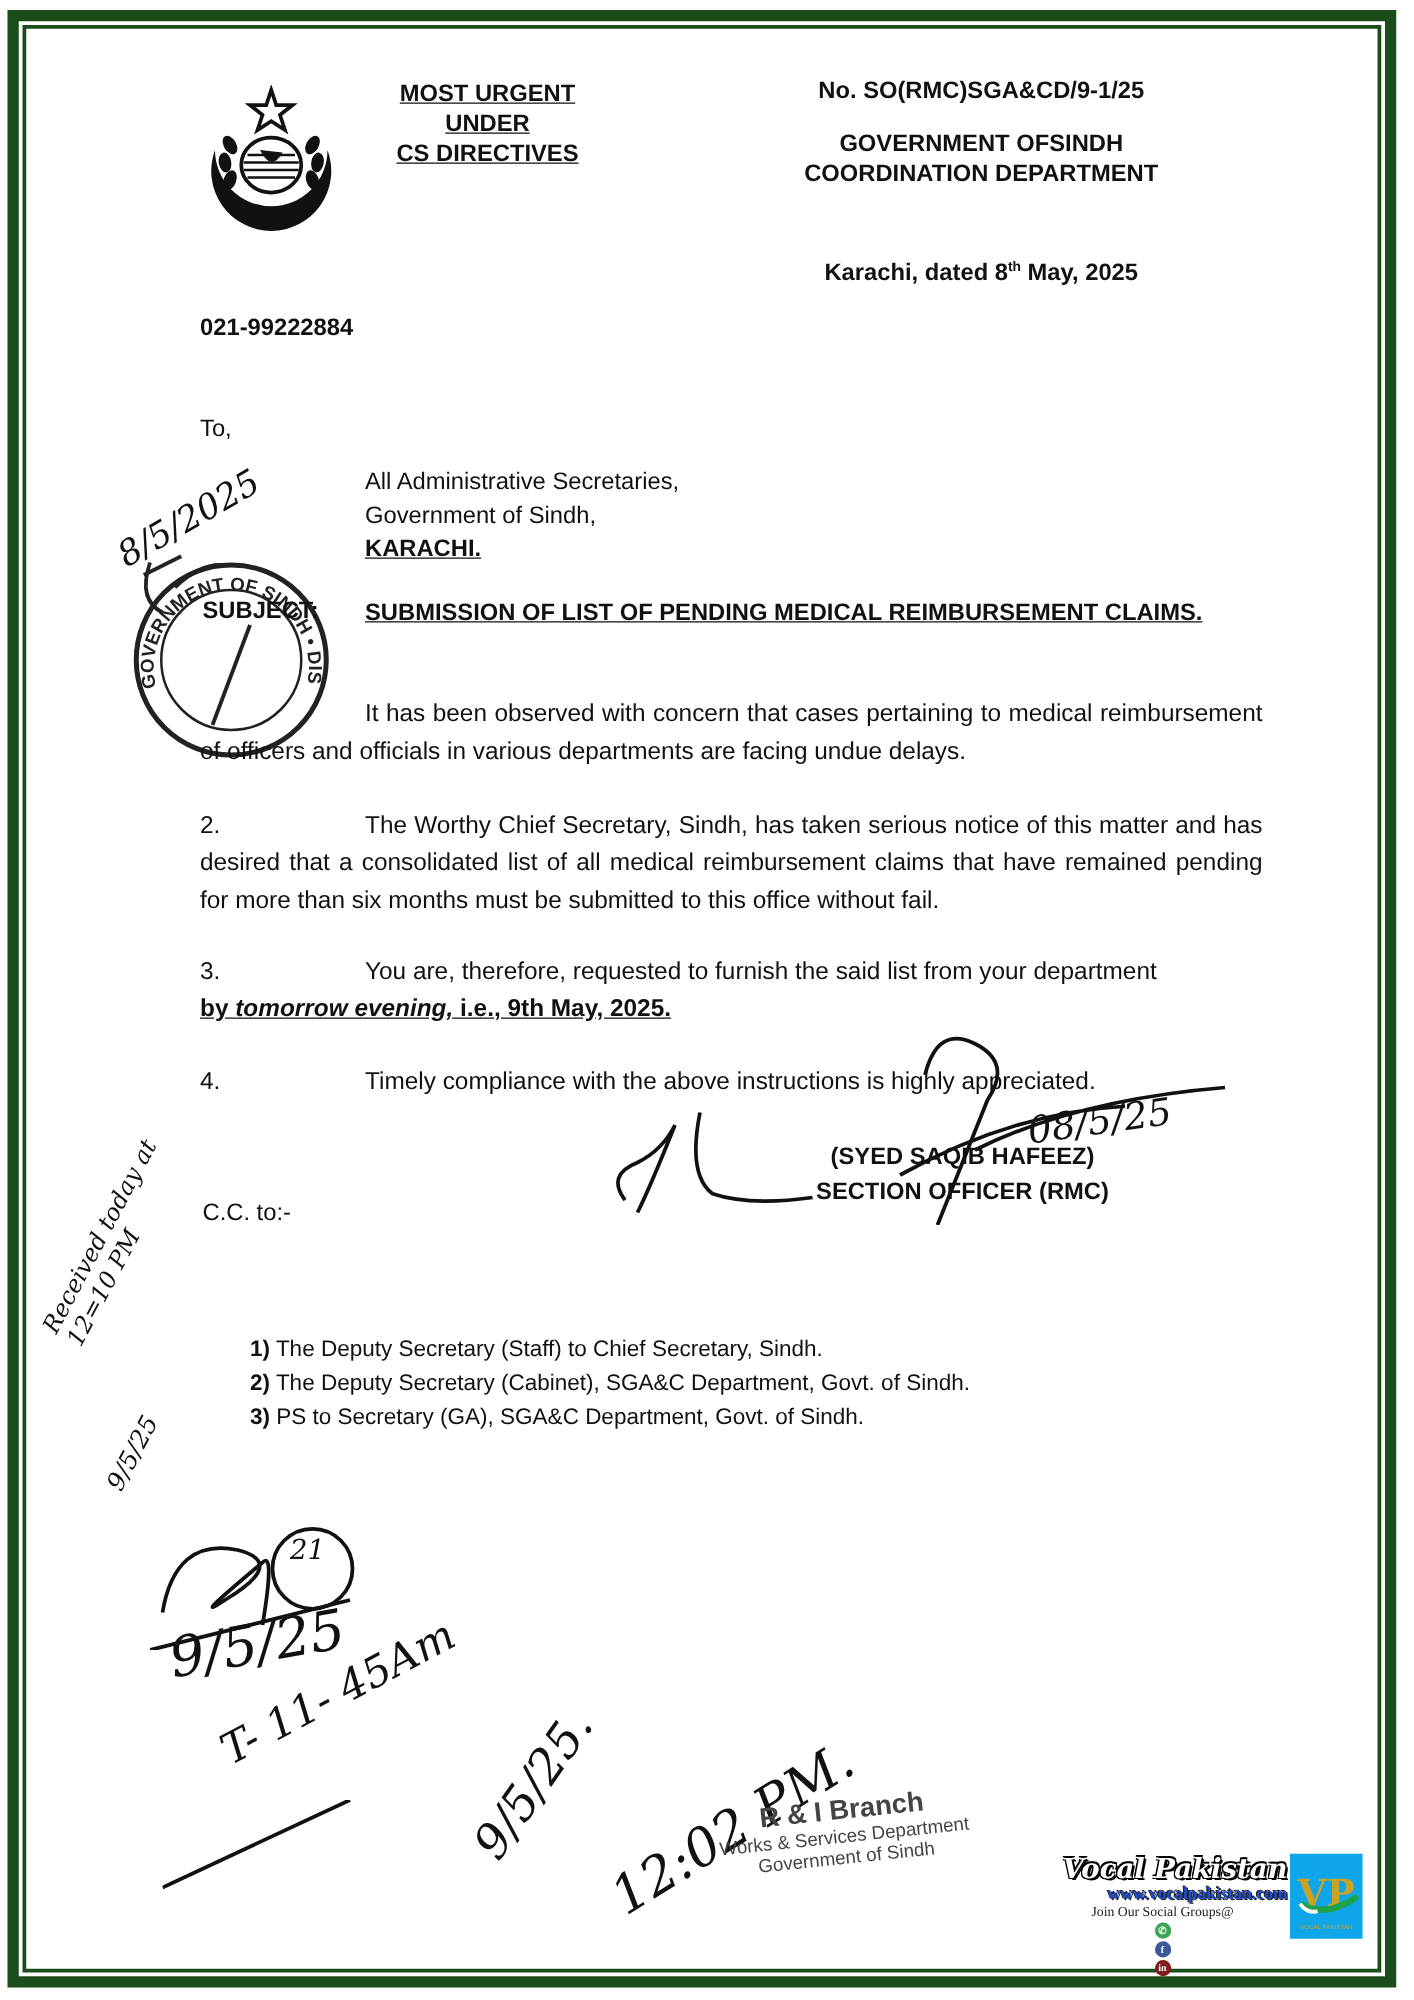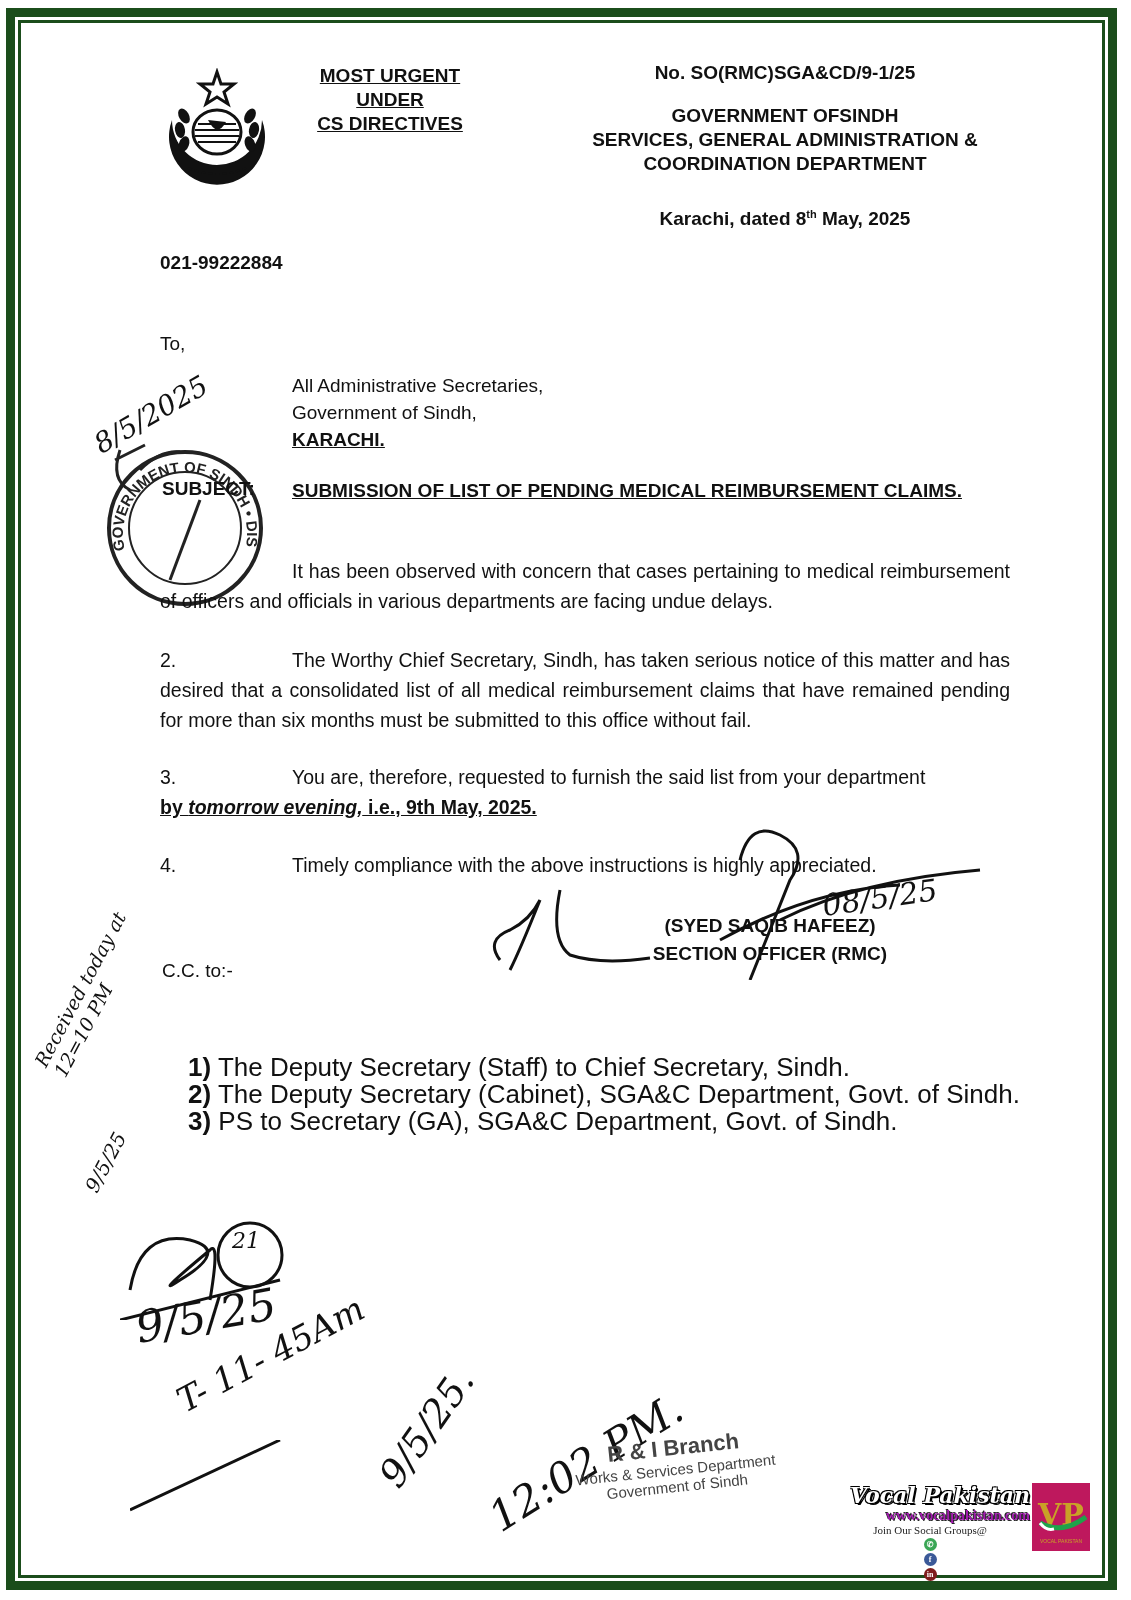--- a/index.html
+++ b/index.html
@@ -36,40 +36,40 @@
   .p2 { left: 160px; top: 645px; width: 850px; }
   .p3 { left: 160px; top: 762px; width: 850px; }
   .p4 { left: 160px; top: 850px; width: 850px; }
   .tabbed { display: inline-block; width: 132px; }
   .deadline { font-weight: bold; text-decoration: underline; }
   .deadline em { font-style: italic; }
 
   .sig-name { left: 600px; top: 912px; width: 340px; font-size: 19px; line-height: 28px; font-weight: bold; text-align: center; }
 
   .cc-label { left: 162px; top: 960px; font-size: 19px; }
-  .cc-list { left: 188px; top: 1054px; font-size: 26px; line-height: 27px; margin: 0; padding: 0; list-style: none; }
+  .cc-list { left: 188px; top: 1054px; font-size: 18px; line-height: 27px; margin: 12px; padding: 0; list-style: none; }
   .cc-list .n { font-weight: bold; }
 
   .hand { font-family: "DejaVu Serif", serif; font-style: italic; color: #111; }
 
   .stamp-rib { left: 555px; top: 1435px; width: 240px; text-align: center; color: #444; transform: rotate(-6deg); }
   .stamp-rib .t1 { font-size: 22px; font-weight: bold; }
   .stamp-rib .t2, .stamp-rib .t3 { font-size: 15px; }
 
   .watermark { left: 830px; top: 1482px; width: 200px; text-align: right; }
   .wm-brand { font-family: "DejaVu Serif", serif; font-style: italic; font-weight: bold; font-size: 22px; color: #fff;
     text-shadow: -1px -1px 0 #000, 1px -1px 0 #000, -1px 1px 0 #000, 1px 1px 0 #000, 2px 2px 0 #000; }
-  .wm-url { font-family: "Liberation Serif", serif; font-weight: bold; font-size: 14px; color: #a21caf;
+  .wm-url { font-family: "Liberation Serif", serif; font-weight: bold; font-size: 14px; color: #1d4ed8;
     text-shadow: -1px -1px 0 #222, 1px 1px 0 #222; }
   .wm-social { font-family: "Liberation Serif", serif; font-size: 11px; color: #222; display: flex; justify-content: flex-end; align-items: center; gap: 2px; flex-direction: column; }
   .soc { width: 13px; height: 13px; border-radius: 50%; display: inline-flex; align-items: center; justify-content: center; color: #fff; font-size: 8px; font-weight: bold; }
   .soc.wa { background: #3aa655; }
   .soc.fb { background: #3b5998; }
   .soc.li { background: #7f1d1d; }
-  .wm-logo { left: 1032px; top: 1483px; width: 58px; height: 68px; background: #be185d; }
+  .wm-logo { left: 1032px; top: 1483px; width: 58px; height: 68px; background: #0ea5e9; }
 </style>
 </head>
 <body>
 
 <div class="frame-outer"></div>
 <div class="frame-inner"></div>
 
 <svg class="abs" style="left:158px;top:68px" width="118" height="122" viewBox="0 0 118 122">
   <polygon points="59,4 63,16 76,16 66,24 70,36 59,29 48,36 52,24 42,16 55,16" fill="none" stroke="#111" stroke-width="3"></polygon>
   <path d="M14,52 A48,48 0 1,0 104,52 A42,42 0 1,1 14,52 Z" fill="#111"></path>
@@ -94,21 +94,20 @@
 
 <div class="abs urgent">
   <div>MOST URGENT</div>
   <div>UNDER</div>
   <div>CS DIRECTIVES</div>
 </div>
 
 <div class="abs ref-no">No. SO(RMC)SGA&amp;CD/9-1/25</div>
 <div class="abs gov-head">
   <div>GOVERNMENT OFSINDH</div>
-  <div>SERVICES, GENERAL ADMINISTRATION &amp;</div>
   <div>COORDINATION DEPARTMENT</div>
 </div>
 <div class="abs date"><span>Karachi, dated 8</span><sup>th</sup><span> May, 2025</span></div>
 
 <div class="abs phone">021-99222884</div>
 
 <div class="abs to">To,</div>
 <div class="abs addressee">
   <div>All Administrative Secretaries,</div>
   <div>Government of Sindh,</div>

